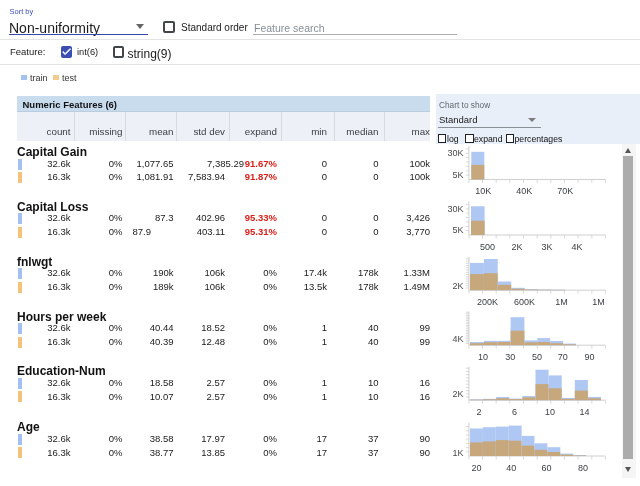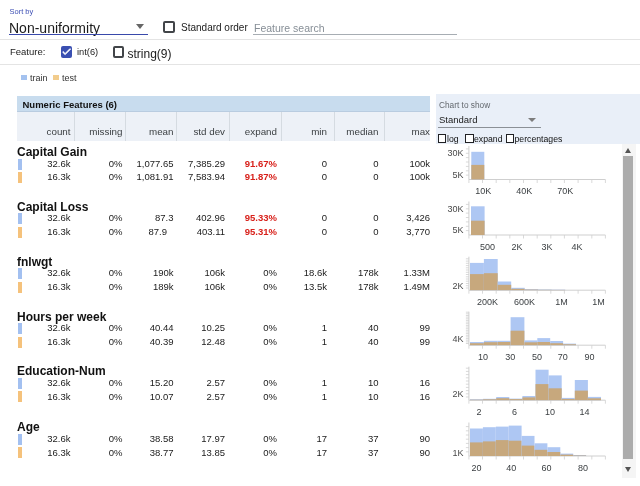--- a/index.html
+++ b/index.html
@@ -91,21 +91,21 @@
 <span class="hcell" style="right:415px">std dev</span>
 <span class="hcell" style="right:363px">expand</span>
 <span class="hcell" style="right:313px">min</span>
 <span class="hcell" style="right:261.5px">median</span>
 <span class="hcell" style="right:210px">max</span>
 <div class="fname" style="top:145.0px">Capital Gain</div>
 <div class="bbl" style="top:158.60000000000002px"></div>
 <span class="cell" style="top:157.8px;right:569.5px">32.6k</span>
 <span class="cell" style="top:157.8px;right:517.5px">0%</span>
 <span class="cell" style="top:157.8px;right:466.5px">1,077.65</span>
-<span class="cell" style="top:157.8px;right:415px">7,385.29</span>
+<span class="cell" style="top:157.8px;right:396px">7,385.29</span>
 <span class="cell red" style="top:157.8px;right:363px">91.67%</span>
 <span class="cell" style="top:157.8px;right:313px">0</span>
 <span class="cell" style="top:157.8px;right:261.5px">0</span>
 <span class="cell" style="top:157.8px;right:210px">100k</span>
 <div class="bta" style="top:172.00000000000003px"></div>
 <span class="cell" style="top:171.20000000000002px;right:569.5px">16.3k</span>
 <span class="cell" style="top:171.20000000000002px;right:517.5px">0%</span>
 <span class="cell" style="top:171.20000000000002px;right:466.5px">1,081.91</span>
 <span class="cell" style="top:171.20000000000002px;right:415px">7,583.94</span>
 <span class="cell red" style="top:171.20000000000002px;right:363px">91.87%</span>
@@ -118,69 +118,69 @@
 <span class="cell" style="top:212.3px;right:517.5px">0%</span>
 <span class="cell" style="top:212.3px;right:466.5px">87.3</span>
 <span class="cell" style="top:212.3px;right:415px">402.96</span>
 <span class="cell red" style="top:212.3px;right:363px">95.33%</span>
 <span class="cell" style="top:212.3px;right:313px">0</span>
 <span class="cell" style="top:212.3px;right:261.5px">0</span>
 <span class="cell" style="top:212.3px;right:210px">3,426</span>
 <div class="bta" style="top:226.50000000000003px"></div>
 <span class="cell" style="top:225.70000000000002px;right:569.5px">16.3k</span>
 <span class="cell" style="top:225.70000000000002px;right:517.5px">0%</span>
-<span class="cell" style="top:225.70000000000002px;right:473px">87.9</span>
+<span class="cell" style="top:225.70000000000002px;right:489px">87.9</span>
 <span class="cell" style="top:225.70000000000002px;right:415px">403.11</span>
 <span class="cell red" style="top:225.70000000000002px;right:363px">95.31%</span>
 <span class="cell" style="top:225.70000000000002px;right:313px">0</span>
 <span class="cell" style="top:225.70000000000002px;right:261.5px">0</span>
 <span class="cell" style="top:225.70000000000002px;right:210px">3,770</span>
 <div class="fname" style="top:254.5px">fnlwgt</div>
 <div class="bbl" style="top:268.1px"></div>
 <span class="cell" style="top:267.3px;right:569.5px">32.6k</span>
 <span class="cell" style="top:267.3px;right:517.5px">0%</span>
 <span class="cell" style="top:267.3px;right:466.5px">190k</span>
 <span class="cell" style="top:267.3px;right:415px">106k</span>
 <span class="cell" style="top:267.3px;right:363px">0%</span>
-<span class="cell" style="top:267.3px;right:313px">18.6k</span>
+<span class="cell" style="top:267.3px;right:313px">17.4k</span>
 <span class="cell" style="top:267.3px;right:261.5px">178k</span>
 <span class="cell" style="top:267.3px;right:210px">1.33M</span>
 <div class="bta" style="top:281.5px"></div>
 <span class="cell" style="top:280.7px;right:569.5px">16.3k</span>
 <span class="cell" style="top:280.7px;right:517.5px">0%</span>
 <span class="cell" style="top:280.7px;right:466.5px">189k</span>
 <span class="cell" style="top:280.7px;right:415px">106k</span>
 <span class="cell" style="top:280.7px;right:363px">0%</span>
 <span class="cell" style="top:280.7px;right:313px">13.5k</span>
 <span class="cell" style="top:280.7px;right:261.5px">178k</span>
 <span class="cell" style="top:280.7px;right:210px">1.49M</span>
 <div class="fname" style="top:309.5px">Hours per week</div>
 <div class="bbl" style="top:323.1px"></div>
 <span class="cell" style="top:322.3px;right:569.5px">32.6k</span>
 <span class="cell" style="top:322.3px;right:517.5px">0%</span>
 <span class="cell" style="top:322.3px;right:466.5px">40.44</span>
-<span class="cell" style="top:322.3px;right:415px">10.25</span>
+<span class="cell" style="top:322.3px;right:415px">18.52</span>
 <span class="cell" style="top:322.3px;right:363px">0%</span>
 <span class="cell" style="top:322.3px;right:313px">1</span>
 <span class="cell" style="top:322.3px;right:261.5px">40</span>
 <span class="cell" style="top:322.3px;right:210px">99</span>
 <div class="bta" style="top:336.5px"></div>
 <span class="cell" style="top:335.7px;right:569.5px">16.3k</span>
 <span class="cell" style="top:335.7px;right:517.5px">0%</span>
 <span class="cell" style="top:335.7px;right:466.5px">40.39</span>
 <span class="cell" style="top:335.7px;right:415px">12.48</span>
 <span class="cell" style="top:335.7px;right:363px">0%</span>
 <span class="cell" style="top:335.7px;right:313px">1</span>
 <span class="cell" style="top:335.7px;right:261.5px">40</span>
 <span class="cell" style="top:335.7px;right:210px">99</span>
 <div class="fname" style="top:364.3px">Education-Num</div>
 <div class="bbl" style="top:377.90000000000003px"></div>
 <span class="cell" style="top:377.1px;right:569.5px">32.6k</span>
 <span class="cell" style="top:377.1px;right:517.5px">0%</span>
-<span class="cell" style="top:377.1px;right:466.5px">15.20</span>
+<span class="cell" style="top:377.1px;right:466.5px">18.58</span>
 <span class="cell" style="top:377.1px;right:415px">2.57</span>
 <span class="cell" style="top:377.1px;right:363px">0%</span>
 <span class="cell" style="top:377.1px;right:313px">1</span>
 <span class="cell" style="top:377.1px;right:261.5px">10</span>
 <span class="cell" style="top:377.1px;right:210px">16</span>
 <div class="bta" style="top:391.3px"></div>
 <span class="cell" style="top:390.5px;right:569.5px">16.3k</span>
 <span class="cell" style="top:390.5px;right:517.5px">0%</span>
 <span class="cell" style="top:390.5px;right:466.5px">10.07</span>
 <span class="cell" style="top:390.5px;right:415px">2.57</span>

